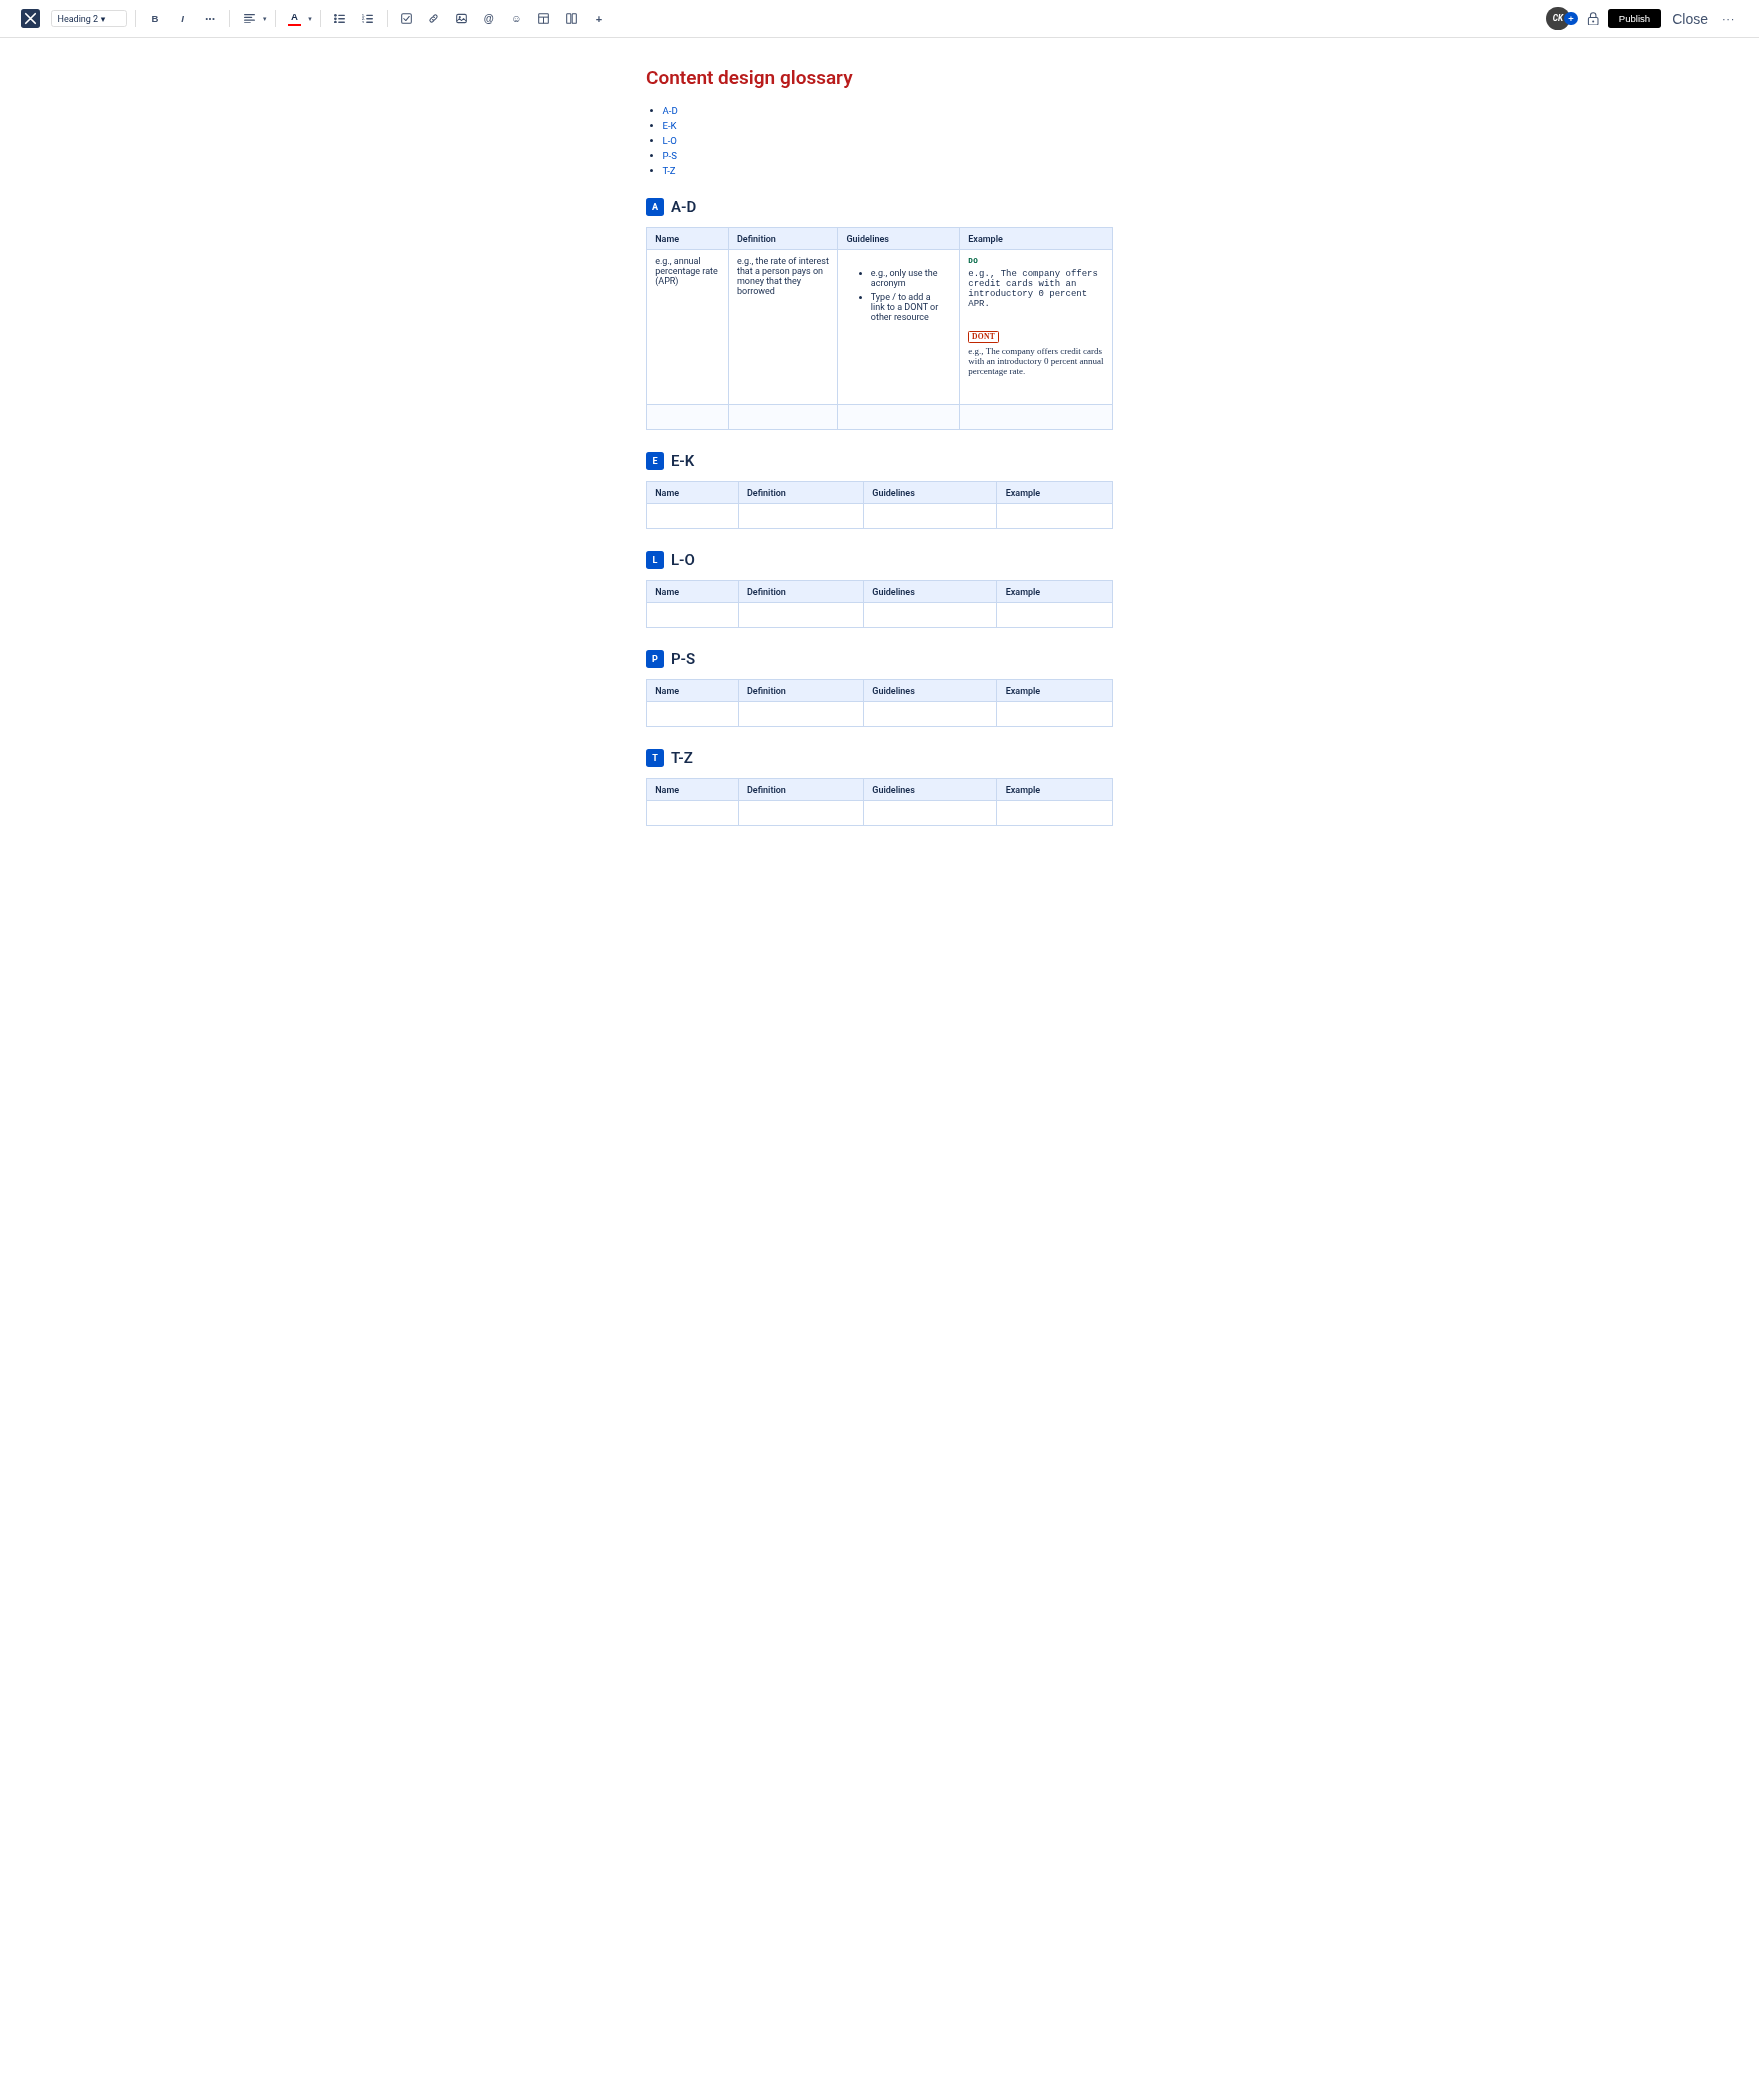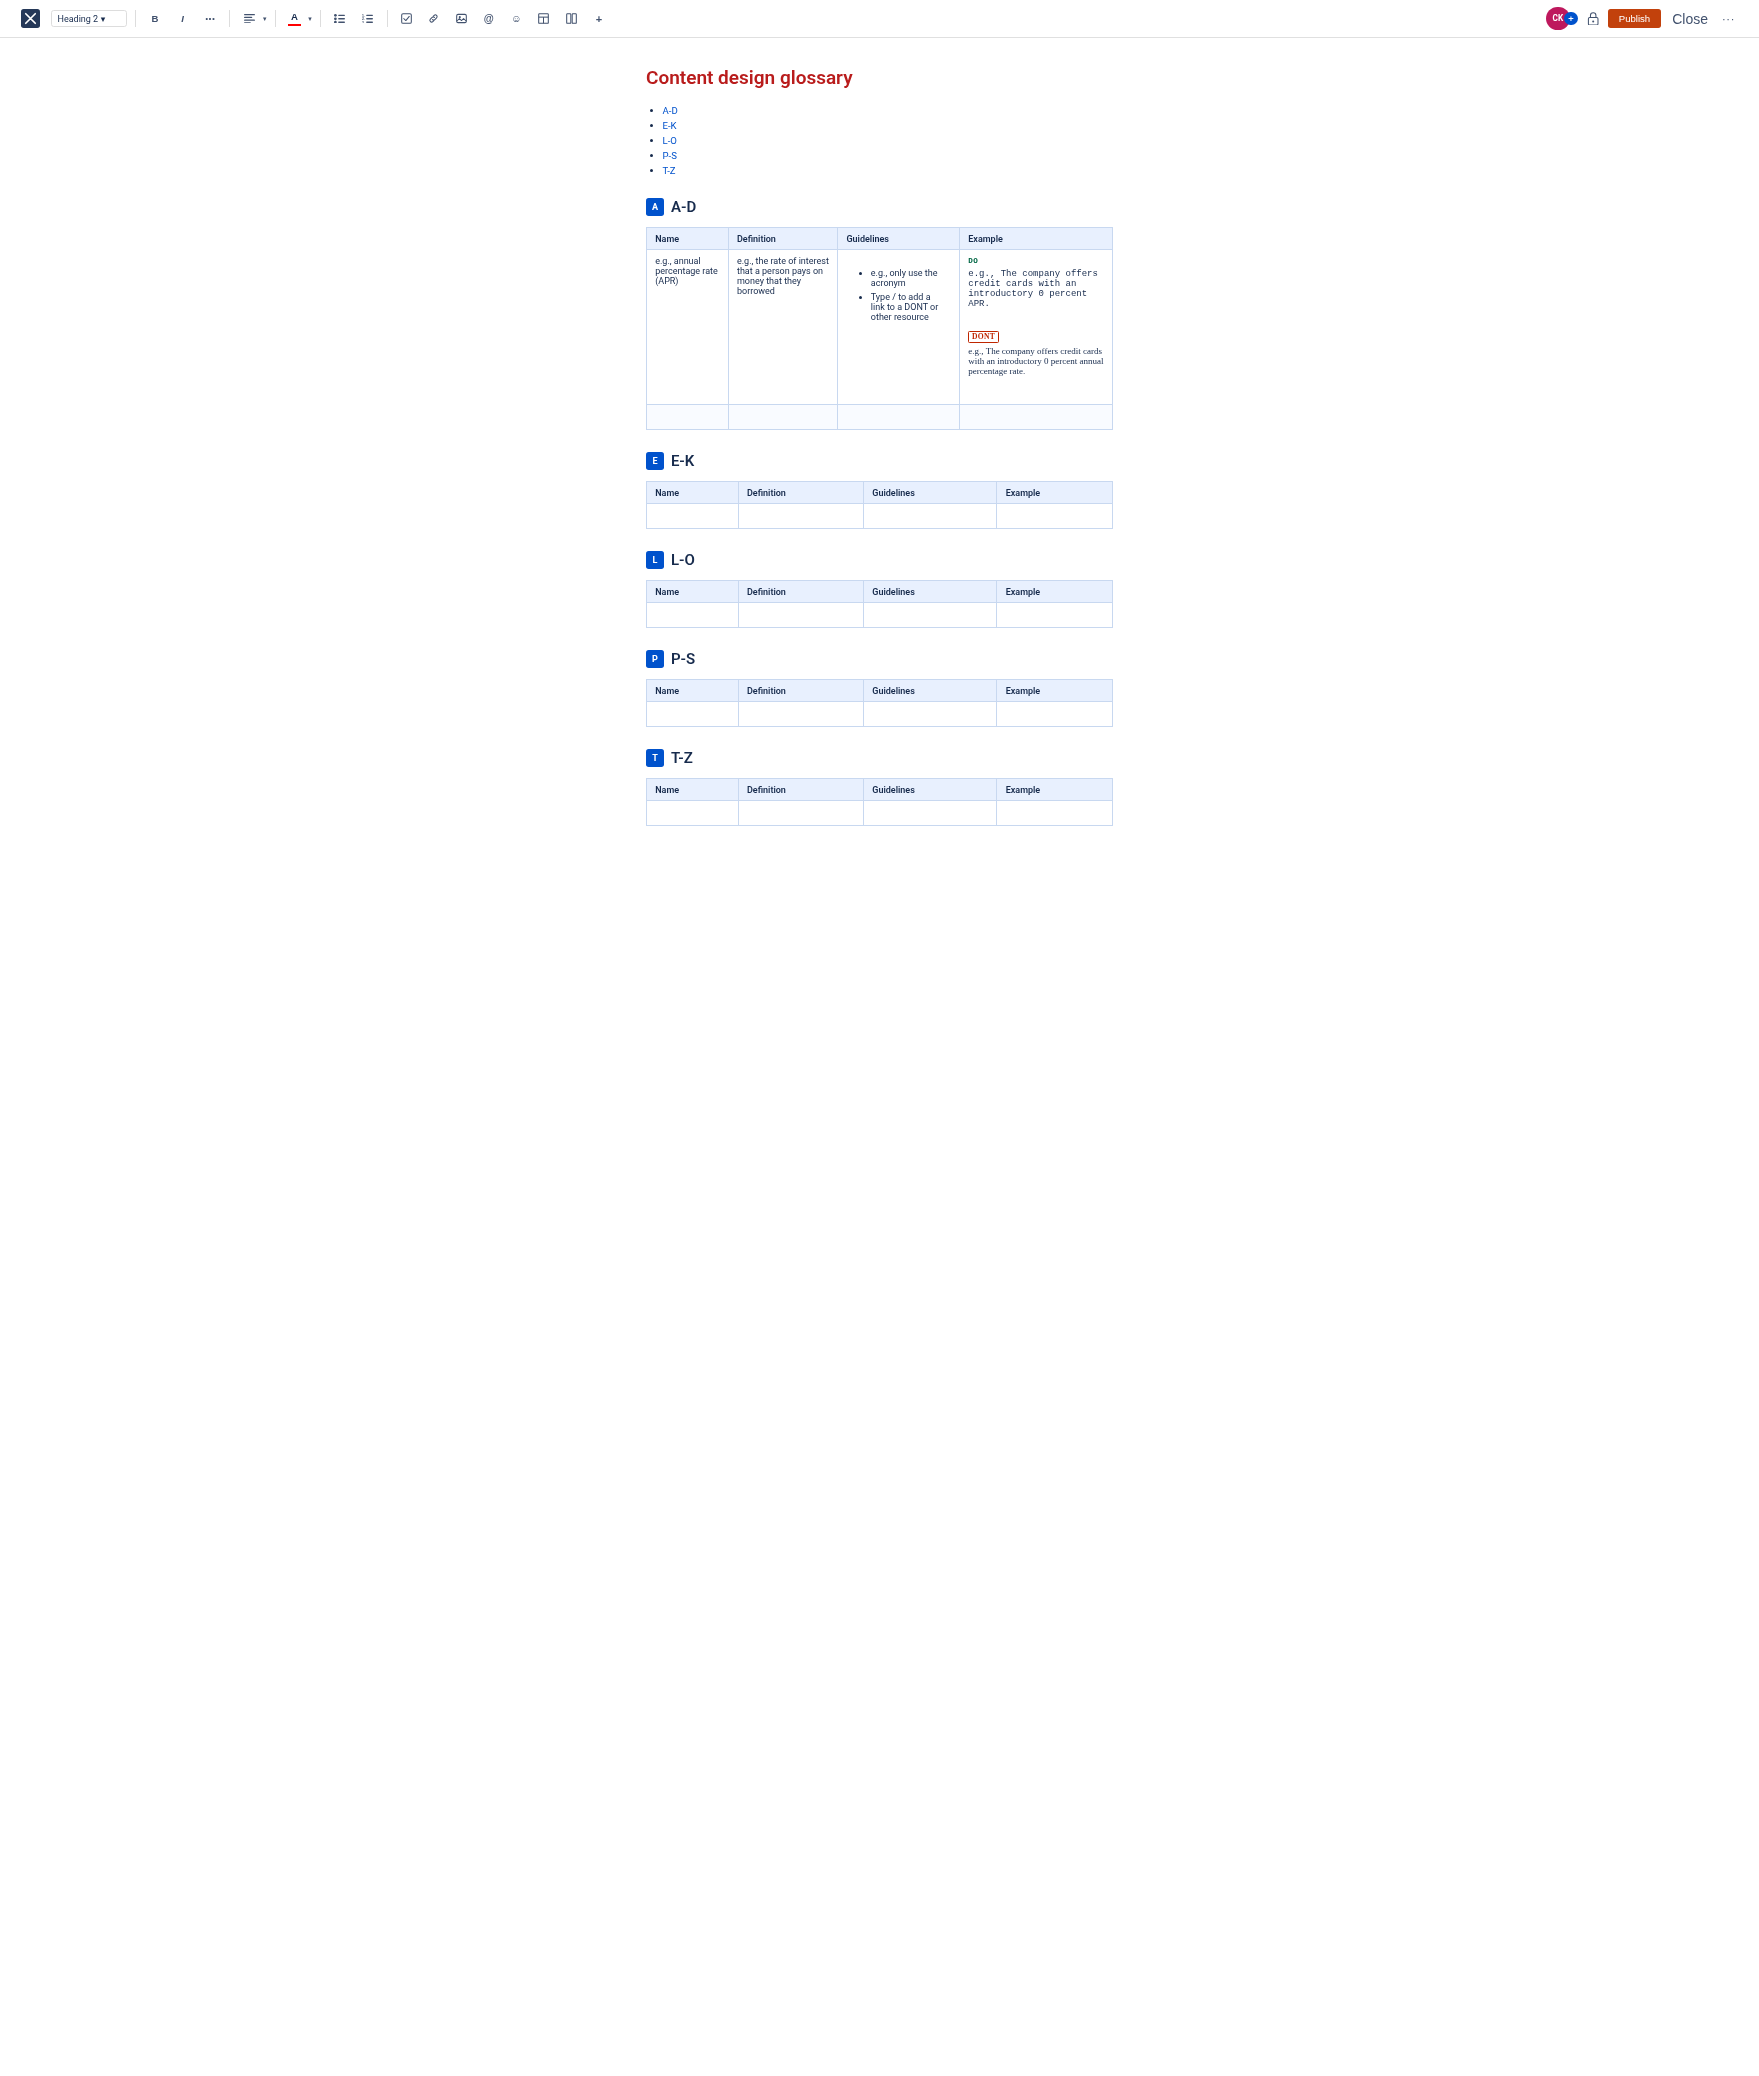--- a/index.html
+++ b/index.html
@@ -65,44 +65,45 @@
     .toolbar-spacer { flex: 1; }
     .toolbar-right {
       display: flex;
       align-items: center;
       gap: 5.5px;
     }
     .avatar {
       width: 23.4px;
       height: 23.4px;
       border-radius: 50%;
-      background: #be185d;
+      background: #404040;
       color: white;
       display: flex;
       align-items: center;
       justify-content: center;
       font-size: 8.2px;
       font-weight: bold;
       cursor: pointer;
+      font-style: italic;
     }
     .avatar-add {
       width: 13.7px;
       height: 13.7px;
       border-radius: 50%;
       background: #0052cc;
       color: white;
       display: flex;
       align-items: center;
       justify-content: center;
       font-size: 9.6px;
       cursor: pointer;
       margin-left: -5.5px;
     }
     .btn-publish {
-      background: #c2410c;
+      background: #000000;
       color: white;
       border: none;
       border-radius: 2.7px;
       padding: 4.1px 11px;
       font-size: 9.6px;
       font-weight: 500;
       cursor: pointer;
     }
     .btn-close {
       background: transparent;

